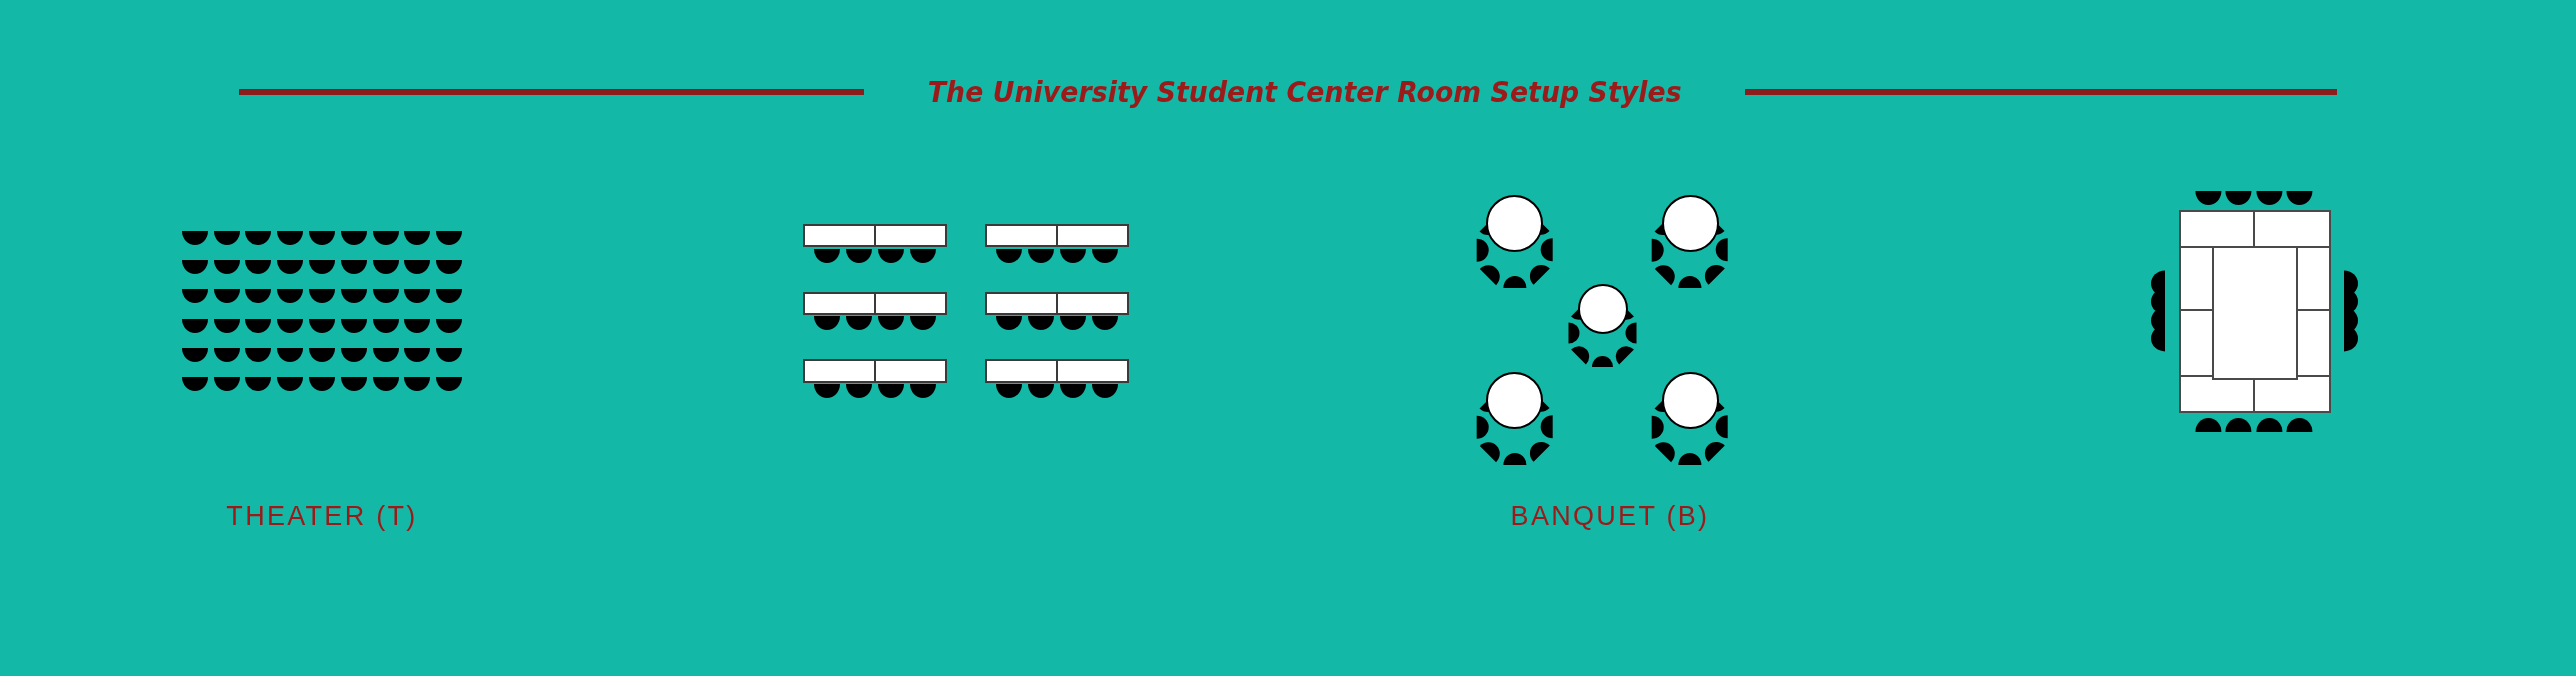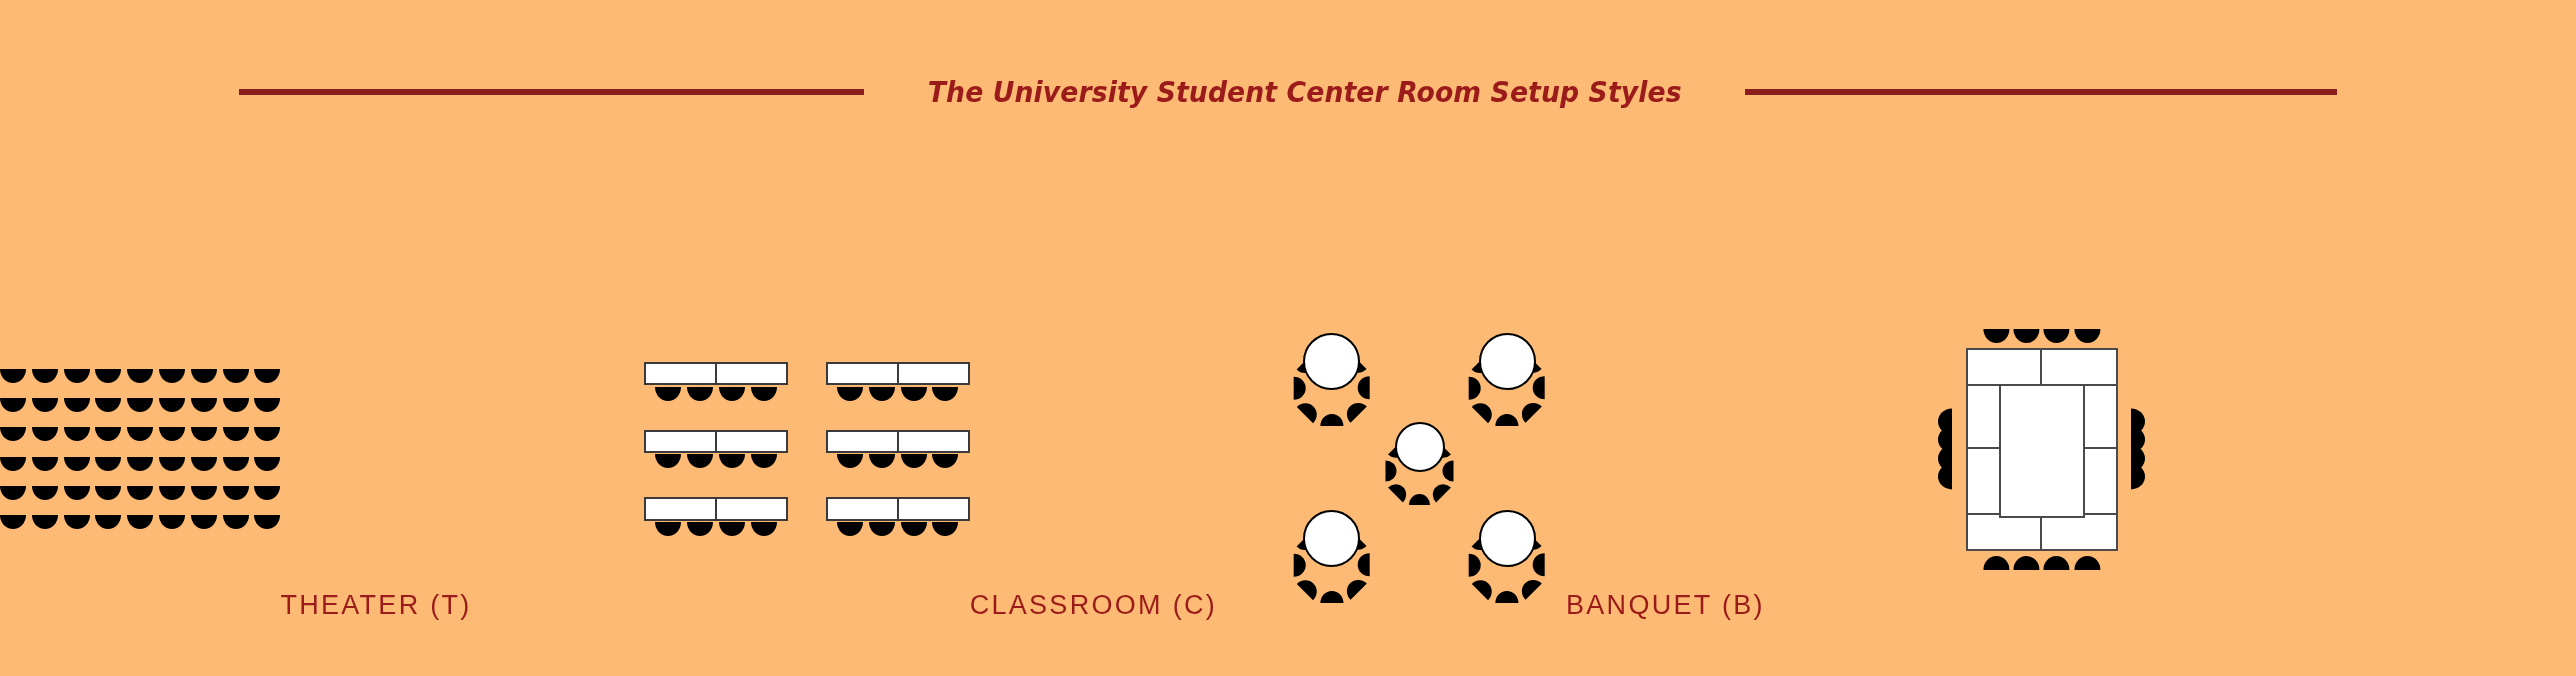--- a/index.html
+++ b/index.html
@@ -12,21 +12,21 @@
     height: 677px;
     font-family: "Liberation Sans", sans-serif;
     overflow: hidden;
     position: relative;
   }
 
   .page {
     position: relative;
     width: 2576px;
     height: 677px;
-    background: #fdba74;
+    background: #14b8a6;
   }
 
   
   .header {
     position: absolute;
     top: 70px;
     left: 0;
     width: 2576px;
     height: 44px;
     display: flex;
@@ -60,21 +60,22 @@
     top: 139px;
     left: 0;
     width: 2576px;
     height: 482px;
     display: flex;
   }
   .col {
     flex: 1 1 0;
     position: relative;
     display: flex;
-    align-items: flex-end;
+    flex-direction: column;
+    align-items: center;
   }
   .diagram-wrap {
     height: 344px;
     display: flex;
     align-items: center;
     justify-content: center;
   }
   .caption {
     margin-top: 17.5px;
     font-family: "Liberation Sans", sans-serif;
@@ -395,21 +396,20 @@
               </div>
               <div class="cls-chairs">
                 <div class="chair"></div>
                 <div class="chair"></div>
                 <div class="chair"></div>
                 <div class="chair"></div>
               </div>
             </div>
           </div>
       </div>
-      <div class="caption">CLASSROOM (C)</div>
     </div>
 
     <div class="col">
       <div class="diagram-wrap">
         <div class="banquet" id="banquet-grid">
             <div class="bq-table" style="left: 5.8px; top: 5.8px;">
               <div class="bq-seat" style="transform: rotate(0deg);"></div>
               <div class="bq-seat" style="transform: rotate(45deg);"></div>
               <div class="bq-seat" style="transform: rotate(90deg);"></div>
               <div class="bq-seat" style="transform: rotate(135deg);"></div>

